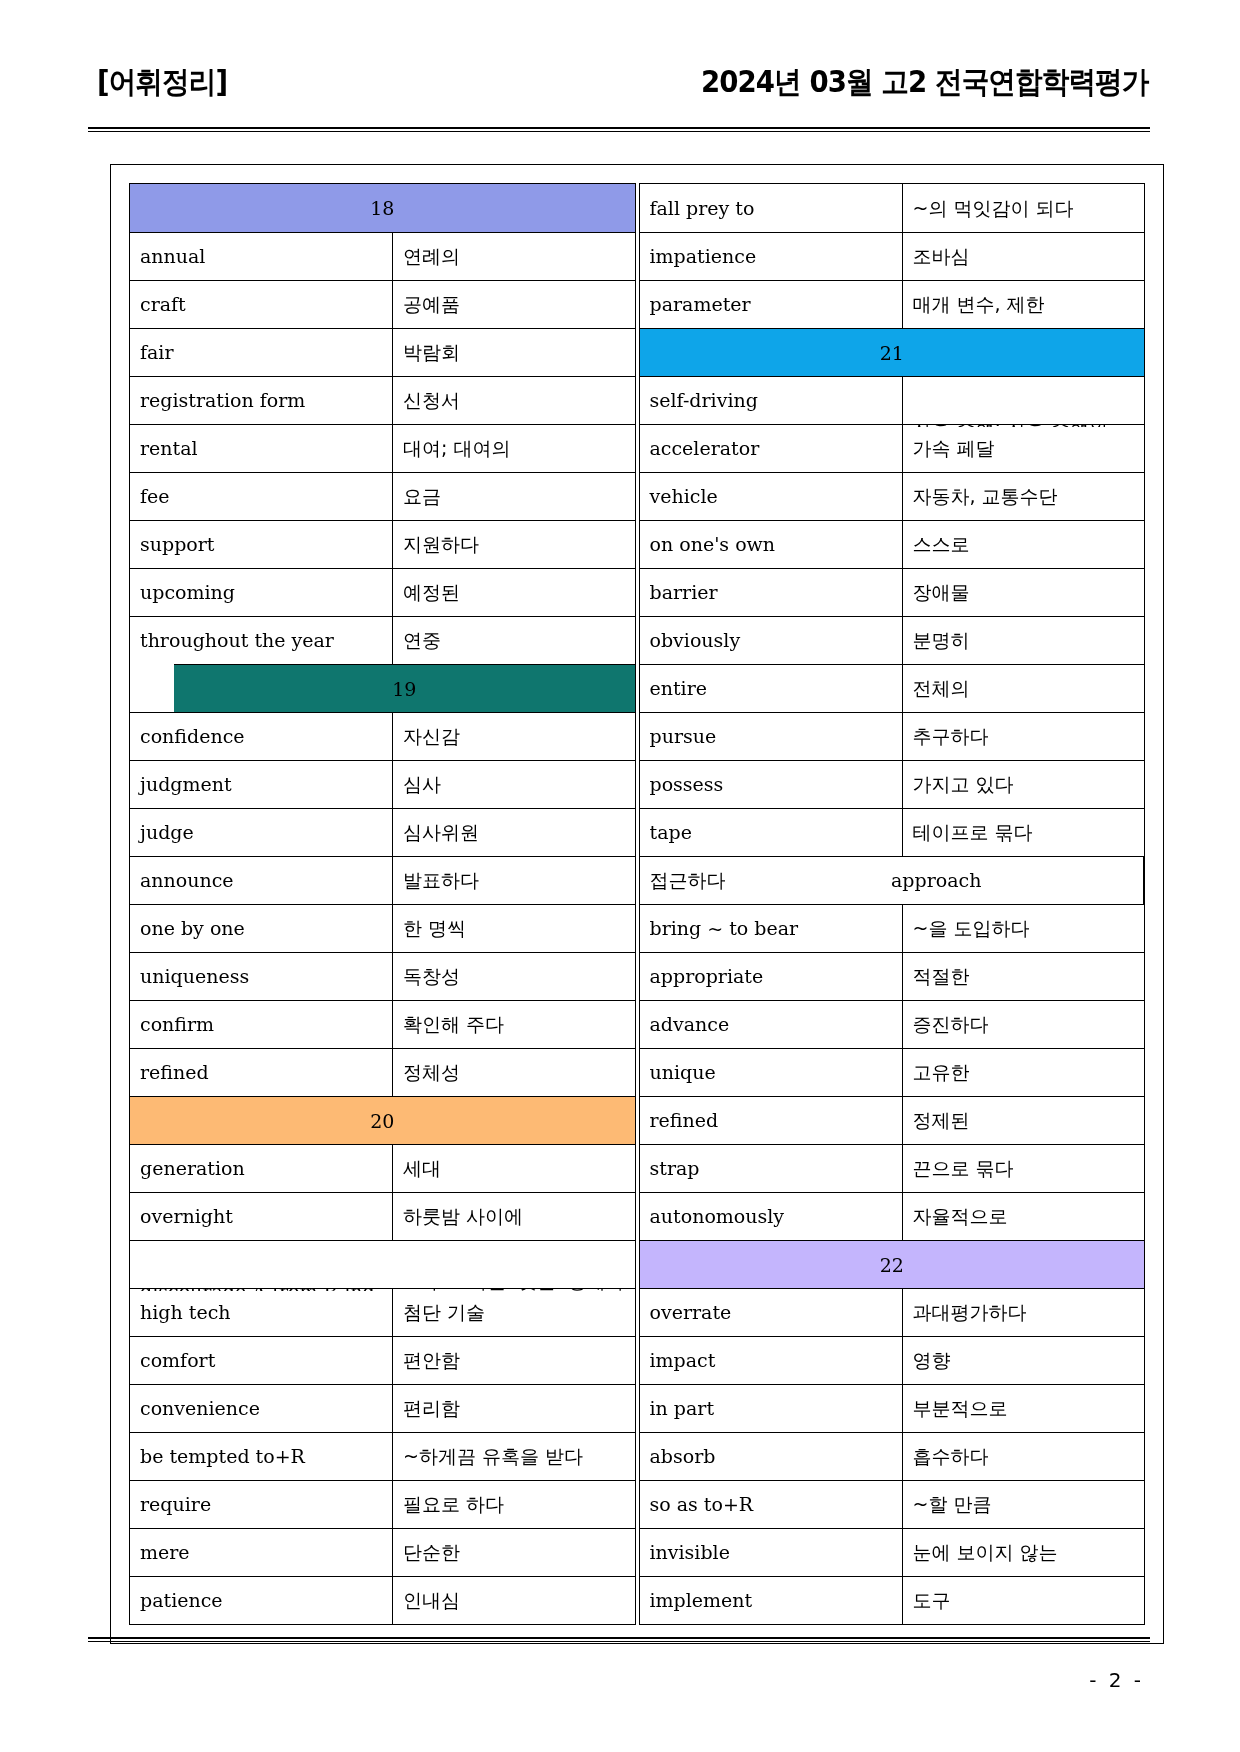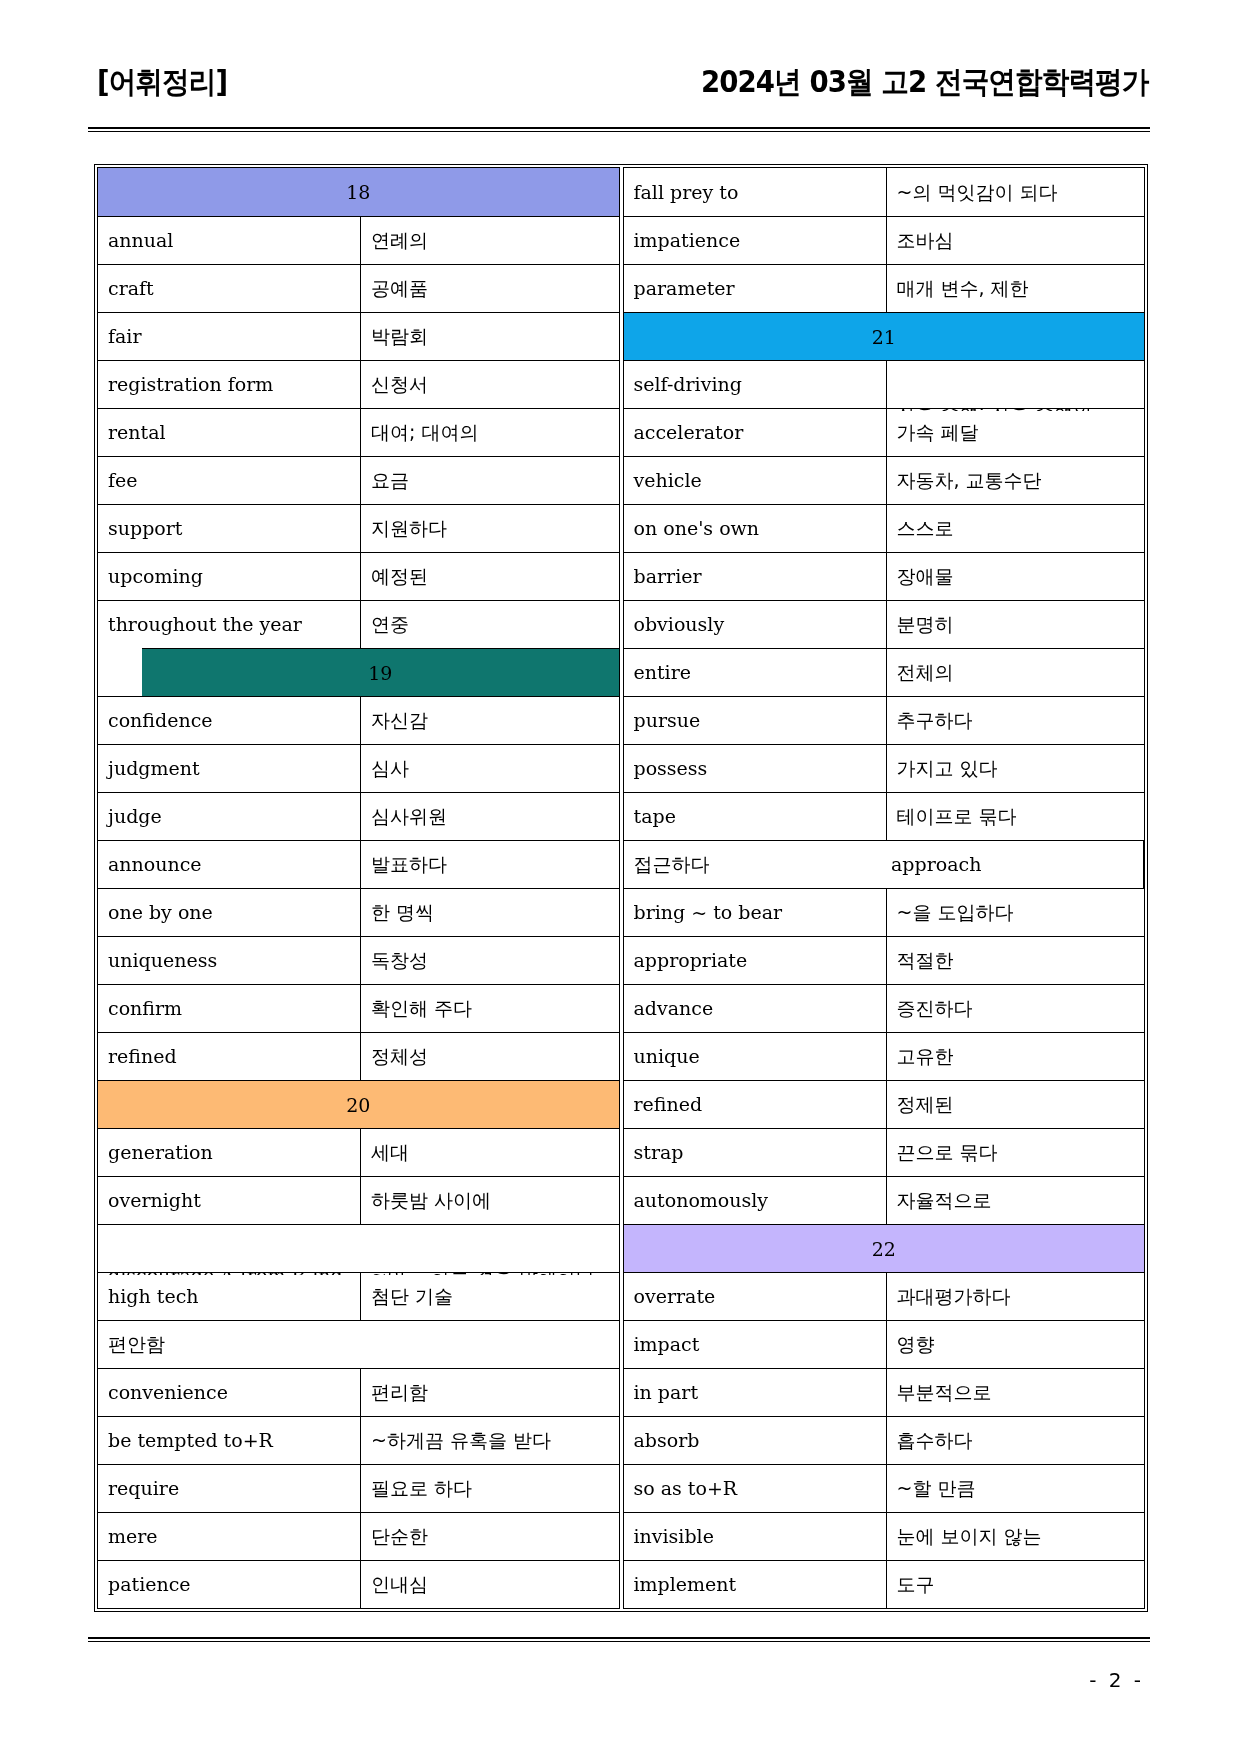--- a/index.html
+++ b/index.html
@@ -12,22 +12,22 @@
     .header-right {
       position: absolute; right: 92px; top: 62px;
       font-family: "DejaVu Sans", sans-serif; font-weight: bold; font-size: 30px;
       letter-spacing: -1px; transform: scaleX(0.92); transform-origin: right top;
       white-space: nowrap;
     }
     .rule {
       position: absolute; left: 88px; width: 1062px; height: 2px; background: #000;
     }
     .vocab-table {
-      position: absolute; left: 94px; top: 164px; width: 1054px;
-      border: 1px solid #000; padding: 2px; box-sizing: border-box;
+      position: absolute; left: 110px; top: 164px; width: 1054px;
+      border: 1px solid #000; padding: 18px; box-sizing: border-box;
     }
     .vocab-table-inner { display: flex; }
     .half {
       width: 523px; border: 1px solid #000; box-sizing: border-box;
     }
     .half + .half { margin-left: 3px; }
     .row {
       display: flex; height: 48px; box-sizing: border-box;
       border-top: 1px solid #000;
     }
@@ -149,20 +149,21 @@
         </div>
         <div class="row">
           <div class="cell en multi justified">discourage A from R-ing</div>
           <div class="cell ko multi justified">~이 …하는 것을 방해하다</div>
         </div>
         <div class="row">
           <div class="cell en">high tech</div>
           <div class="cell ko">첨단 기술</div>
         </div>
         <div class="row">
+          <div class="cell en">comfort</div>
           <div class="cell ko">편안함</div>
         </div>
         <div class="row">
           <div class="cell en">convenience</div>
           <div class="cell ko">편리함</div>
         </div>
         <div class="row">
           <div class="cell en">be tempted to+R</div>
           <div class="cell ko">~하게끔 유혹을 받다</div>
         </div>

